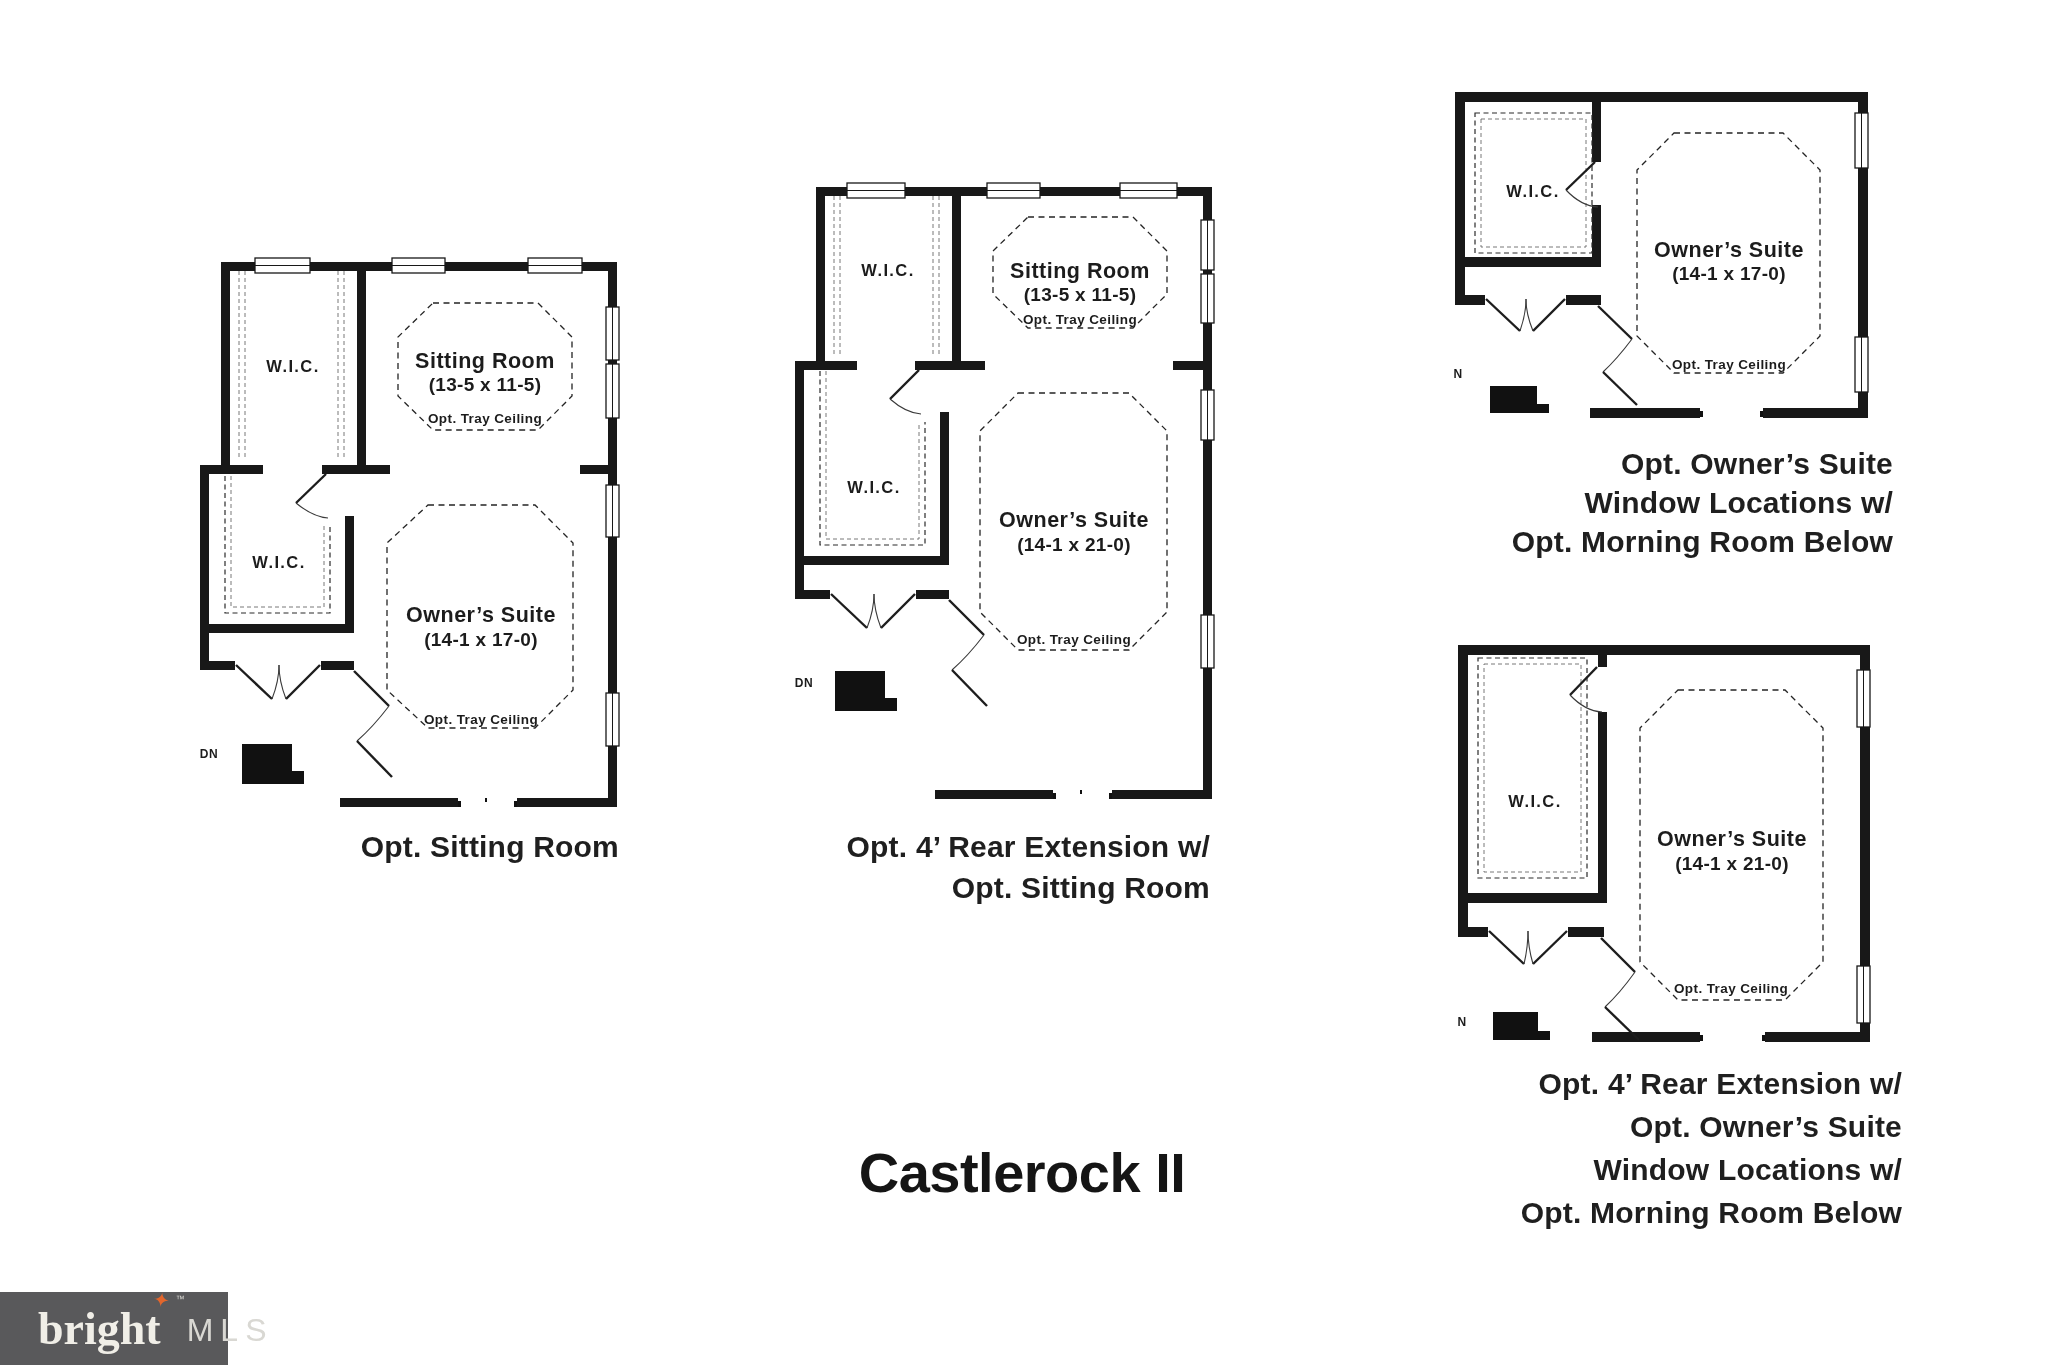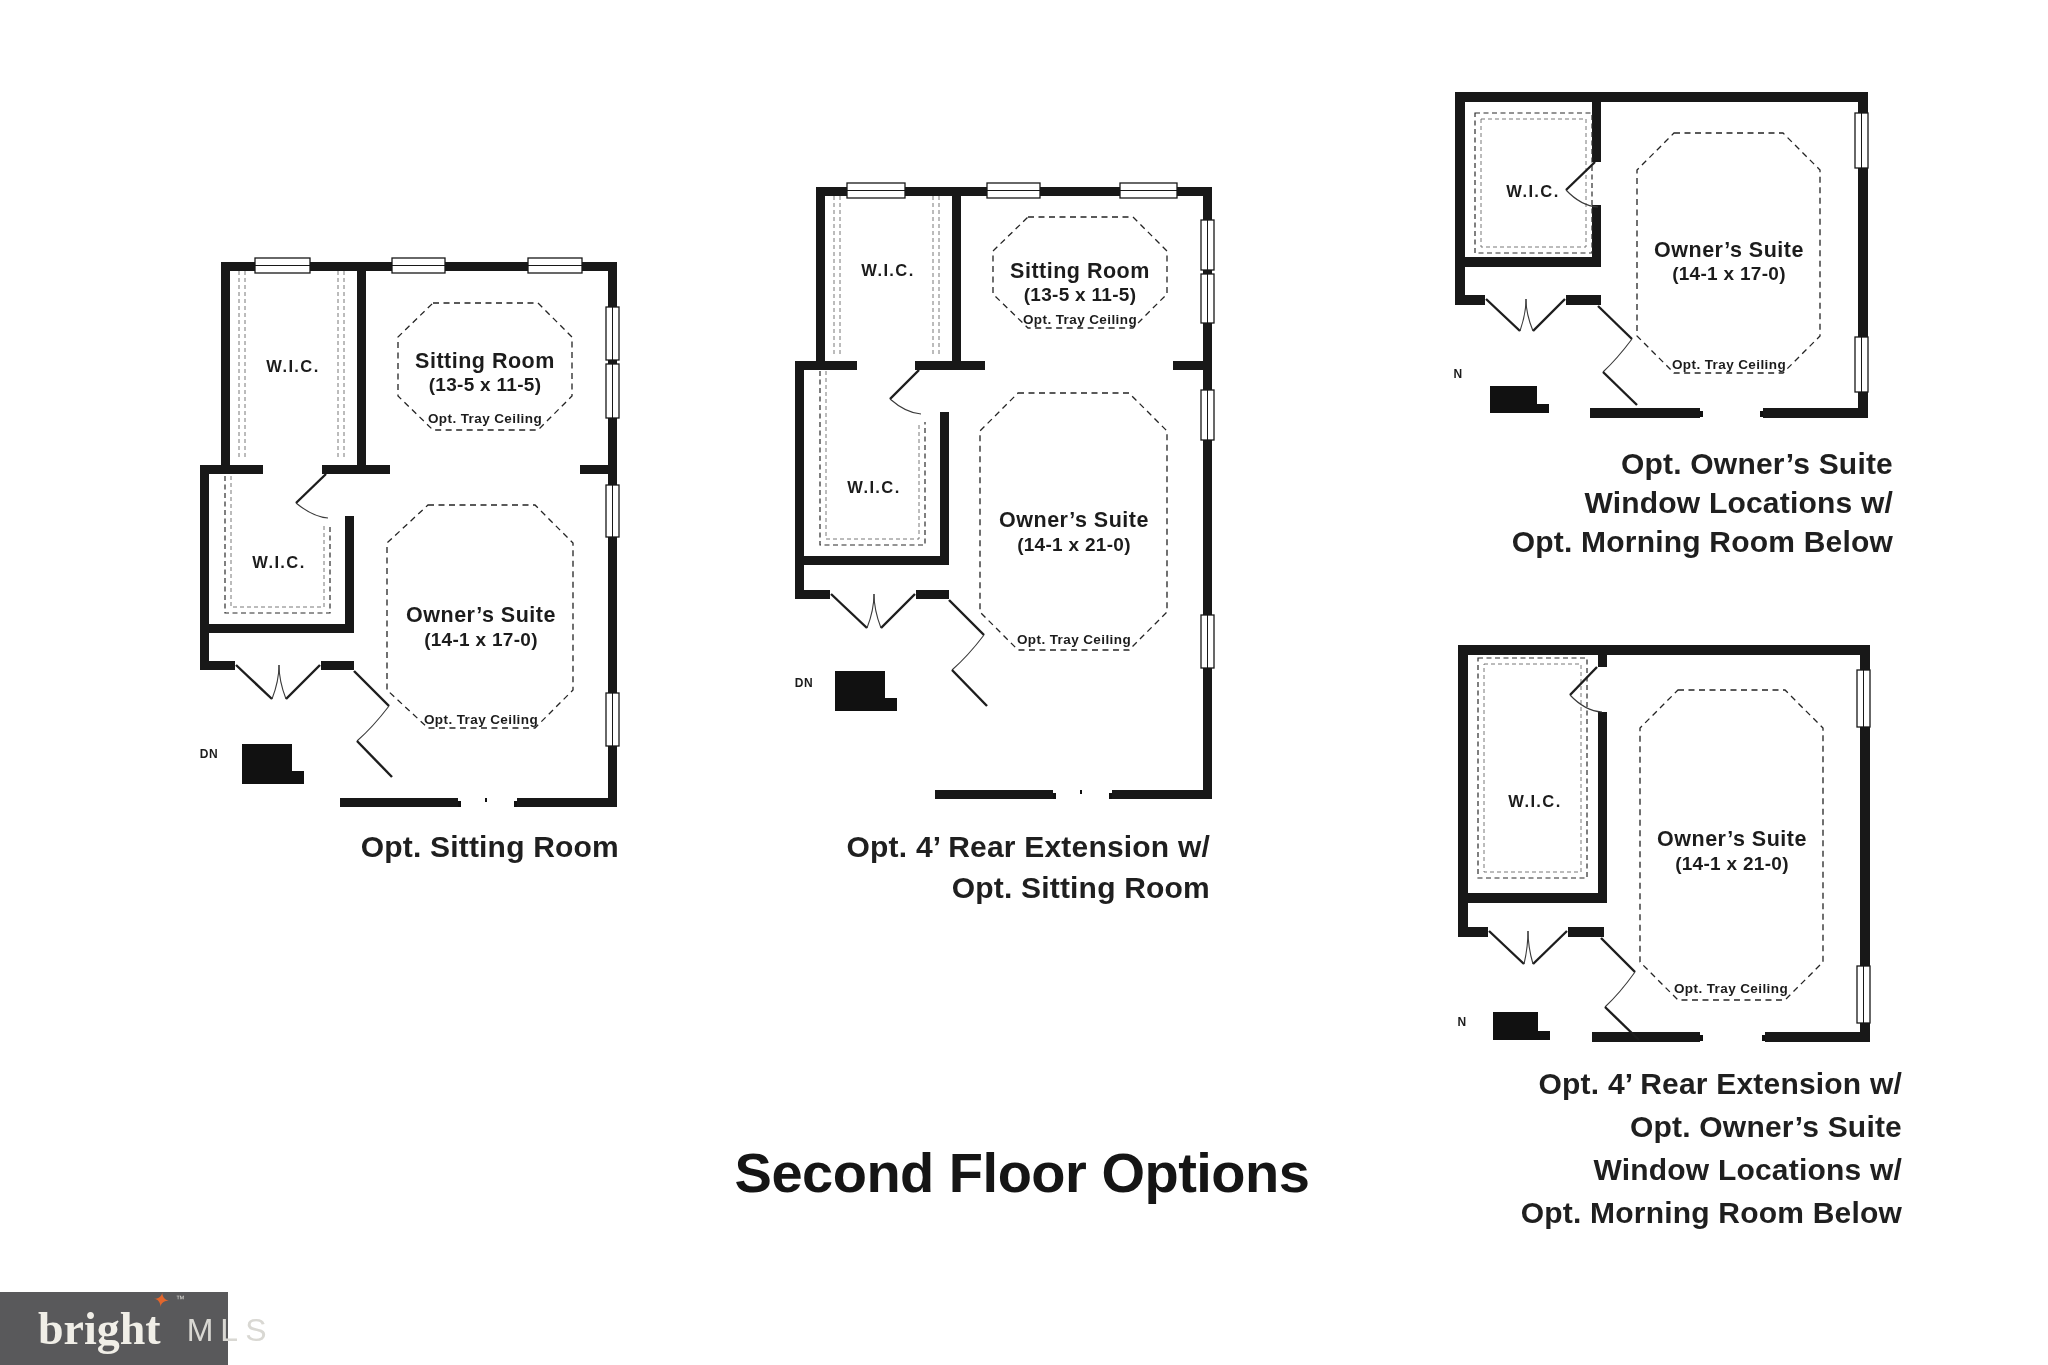--- a/index.html
+++ b/index.html
@@ -313,21 +313,21 @@
     </g>
   </svg>
   <div class="caption" style="left:1440px;top:1062px;width:462px;line-height:43px">
     <div>Opt. 4’ Rear Extension w/</div>
     <div>Opt. Owner’s Suite</div>
     <div>Window Locations w/</div>
     <div>Opt. Morning Room Below</div>
   </div>
 
   <div class="main-title">
-    <div>Second Floor Options</div>
+    <div>Castlerock II</div>
   </div>
 
   <div class="logo">
     <span class="logo-brand-wrap">
       <span class="logo-brand">bright</span>
       <span class="logo-star">✦</span>
       <span class="logo-tm">™</span>
     </span>
     <span class="logo-suffix">MLS</span>
   </div>

